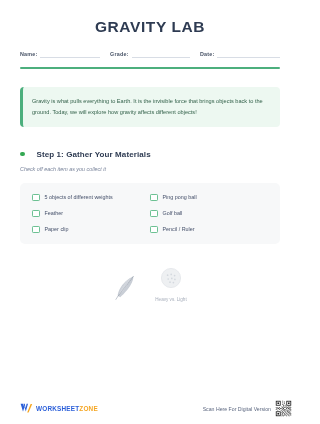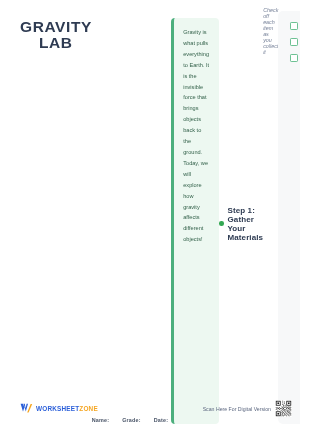--- a/index.html
+++ b/index.html
@@ -15,21 +15,21 @@
     position: relative;
     overflow: hidden;
   }
   .page {
     width: 300px;
     height: 424px;
     box-sizing: border-box;
     padding: 0 20px;
     position: relative;
     display: flex;
-    flex-direction: row;
+    flex-direction: column;
   }
 
   
   .title {
     text-align: center;
     font-size: 15.5px;
     font-weight: bold;
     letter-spacing: 0.6px;
     color: #2e3b52;
     margin: 19px 0 0 0;
@@ -78,21 +78,21 @@
     font-size: 5.6px;
     line-height: 1.95;
     color: #33614a;
     margin: 0;
   }
 
   
   .step-head {
     display: flex;
     align-items: center;
-    gap: 4px;
+    gap: 12px;
     margin-top: 23px;
   }
   .bullet {
     width: 4.5px;
     height: 4.5px;
     border-radius: 50%;
     background: #34a853;
     flex: none;
   }
   .step-title {

